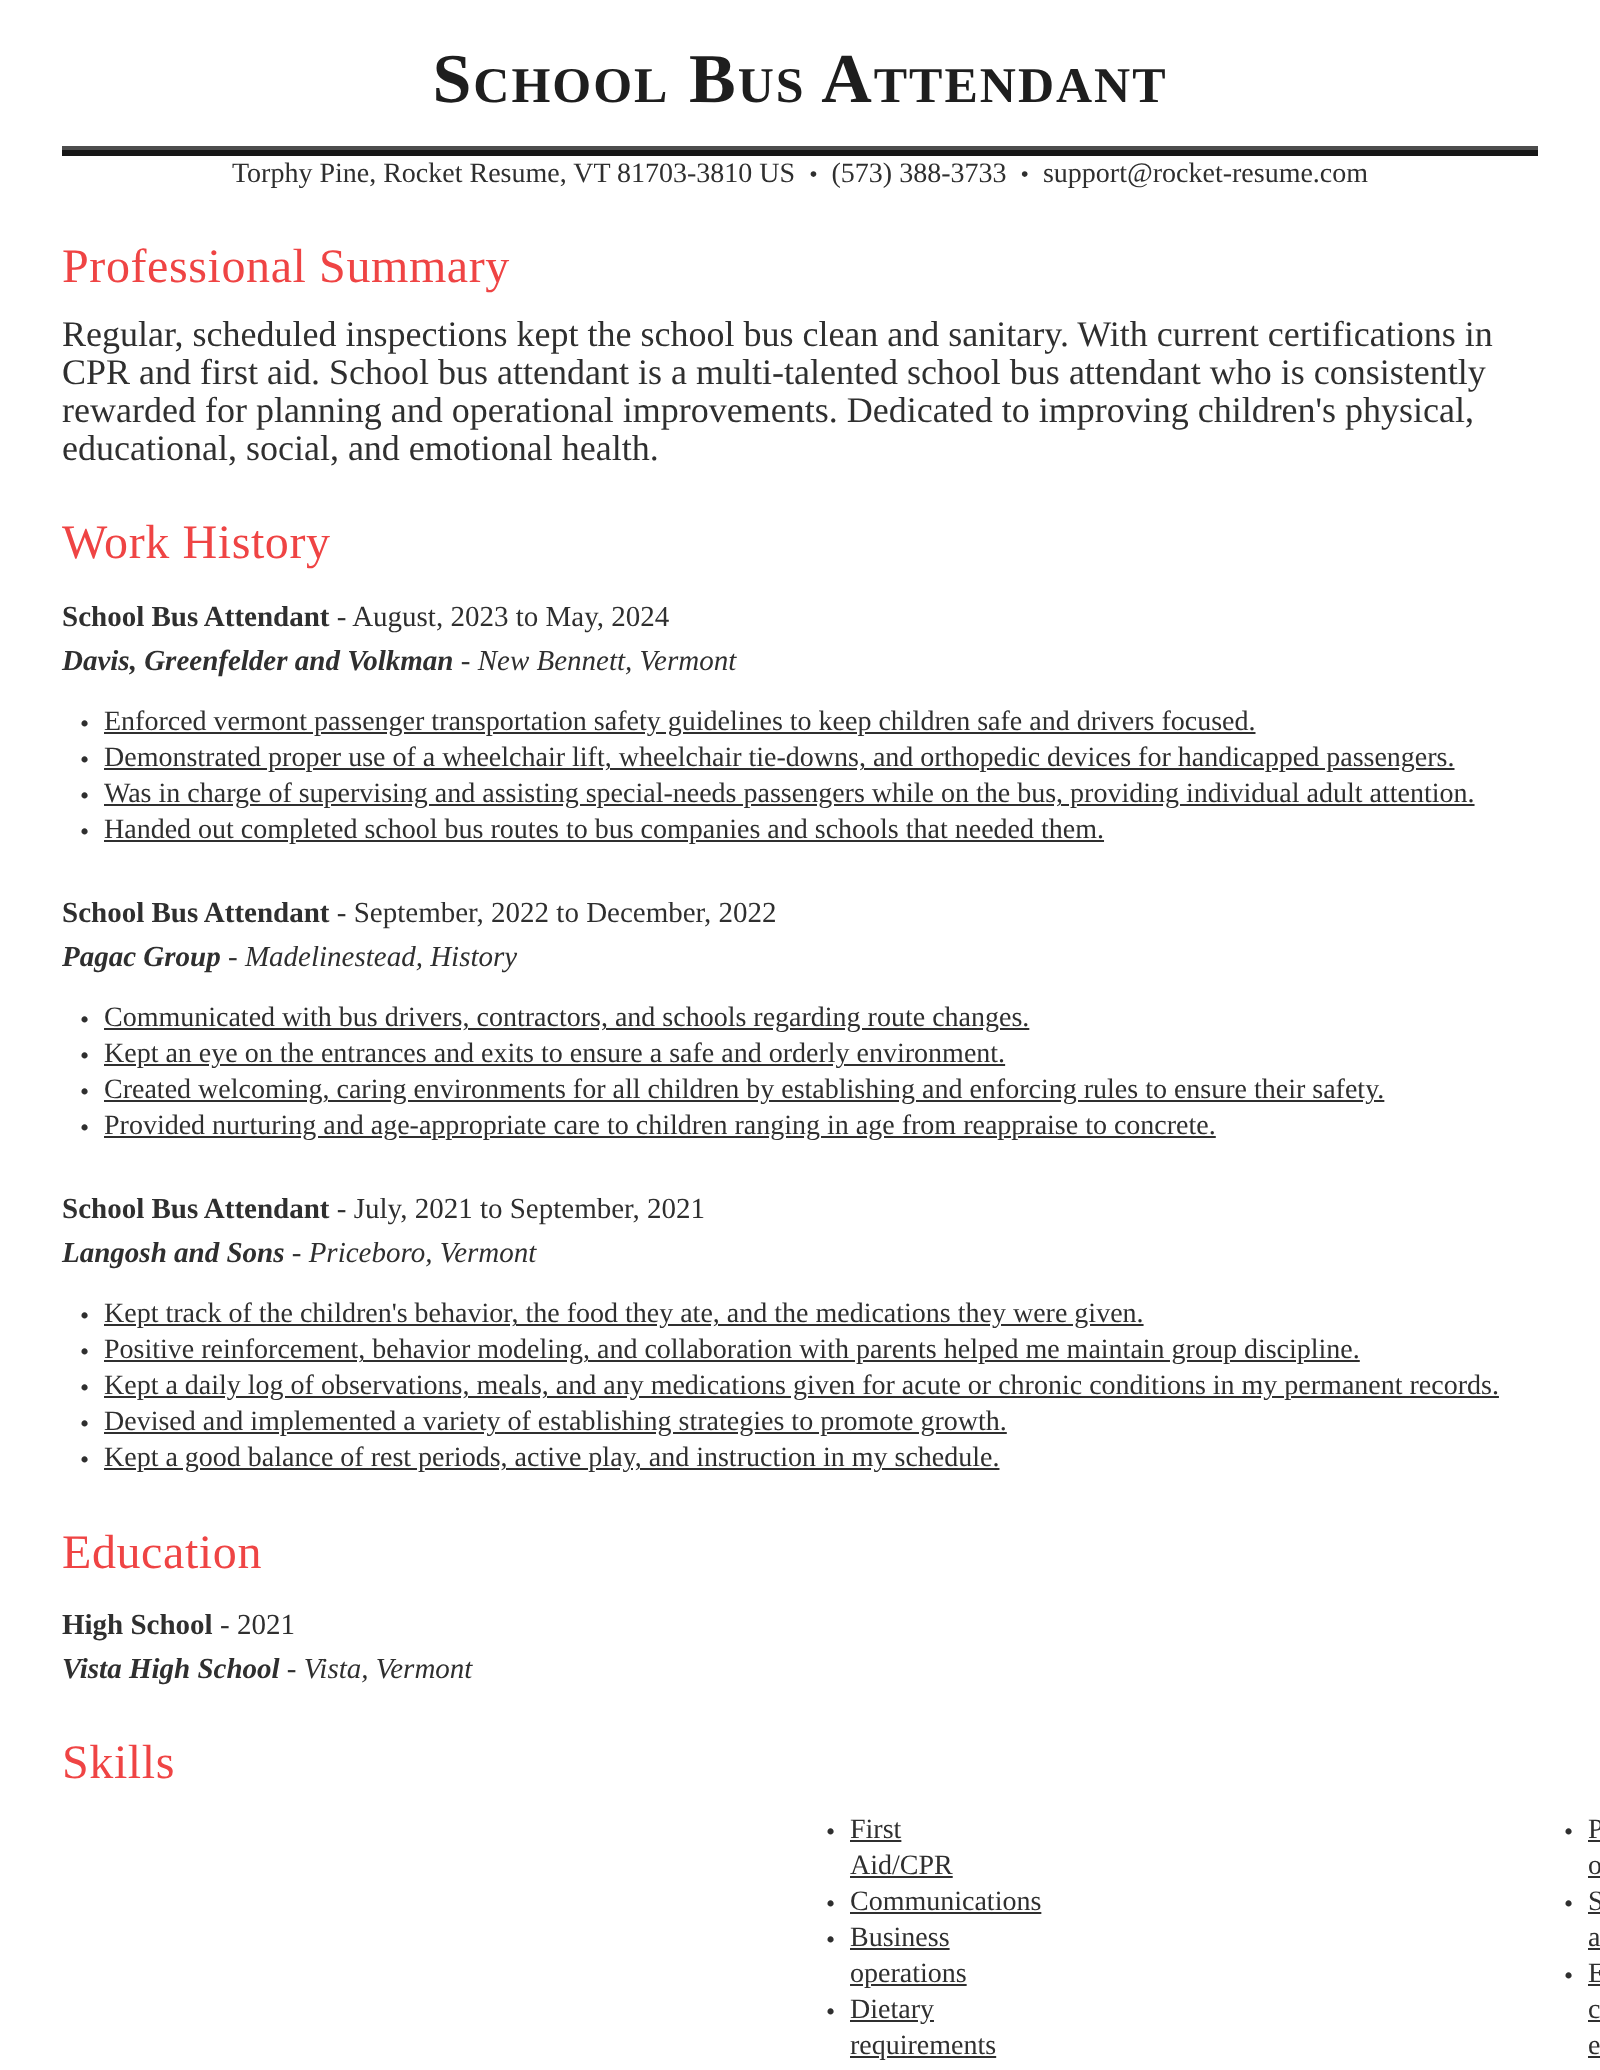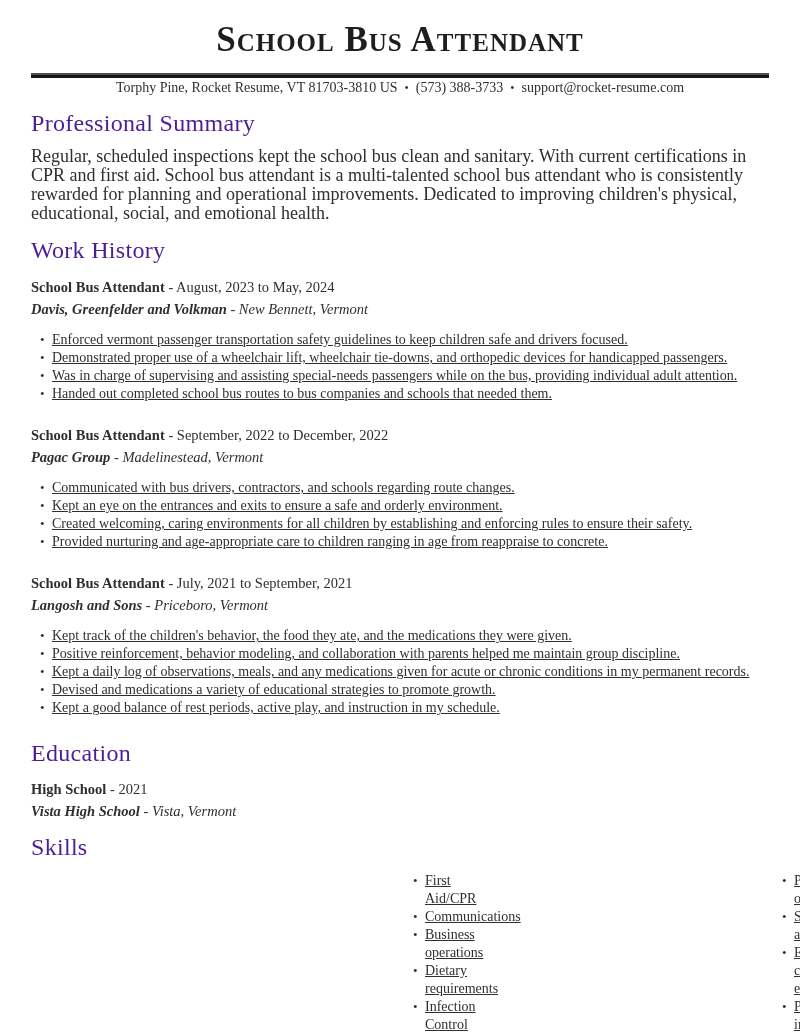--- a/index.html
+++ b/index.html
@@ -35,23 +35,23 @@
     margin-top: 2px;
     text-align: center;
     font-size: 14px;
     color: #2f2f2f;
   }
   .contact-line .dot-sep { margin: 0 7px; font-size: 12px; }
   
   h2.section-heading {
     font-size: 24px;
     font-weight: normal;
-    color: #4c1d95;
+    color: #ef4444;
     letter-spacing: 0.3px;
-    margin: 14px 0 9px 0;
+    margin: 25px 0 9px 0;
     line-height: 1.15;
   }
   
   .summary-text {
     font-size: 18px;
     line-height: 19px;
     margin-top: 3px;
   }
   
   .job { margin-top: 14px; }
@@ -129,21 +129,21 @@
 
   <div class="job">
     <p class="entry-line">
       <span class="b">School Bus Attendant</span>
       <span>-</span>
       <span>September, 2022 to December, 2022</span>
     </p>
     <p class="entry-line italic">
       <span class="b">Pagac Group</span>
       <span>-</span>
-      <span>Madelinestead, Vermont</span>
+      <span>Madelinestead, History</span>
     </p>
     <ul class="bullet-list">
       <li>Communicated with bus drivers, contractors, and schools regarding route changes.</li>
       <li>Kept an eye on the entrances and exits to ensure a safe and orderly environment.</li>
       <li>Created welcoming, caring environments for all children by establishing and enforcing rules to ensure their safety.</li>
       <li>Provided nurturing and age-appropriate care to children ranging in age from reappraise to concrete.</li>
     </ul>
   </div>
 
   <div class="job">
@@ -154,21 +154,21 @@
     </p>
     <p class="entry-line italic">
       <span class="b">Langosh and Sons</span>
       <span>-</span>
       <span>Priceboro, Vermont</span>
     </p>
     <ul class="bullet-list">
       <li>Kept track of the children's behavior, the food they ate, and the medications they were given.</li>
       <li>Positive reinforcement, behavior modeling, and collaboration with parents helped me maintain group discipline.</li>
       <li>Kept a daily log of observations, meals, and any medications given for acute or chronic conditions in my permanent records.</li>
-      <li>Devised and medications a variety of educational strategies to promote growth.</li>
+      <li>Devised and implemented a variety of establishing strategies to promote growth.</li>
       <li>Kept a good balance of rest periods, active play, and instruction in my schedule.</li>
     </ul>
   </div>
 
   <h2 class="section-heading">Education</h2>
   <div class="education-block">
     <p class="entry-line">
       <span class="b">High School</span>
       <span>-</span>
       <span>2021</span>

